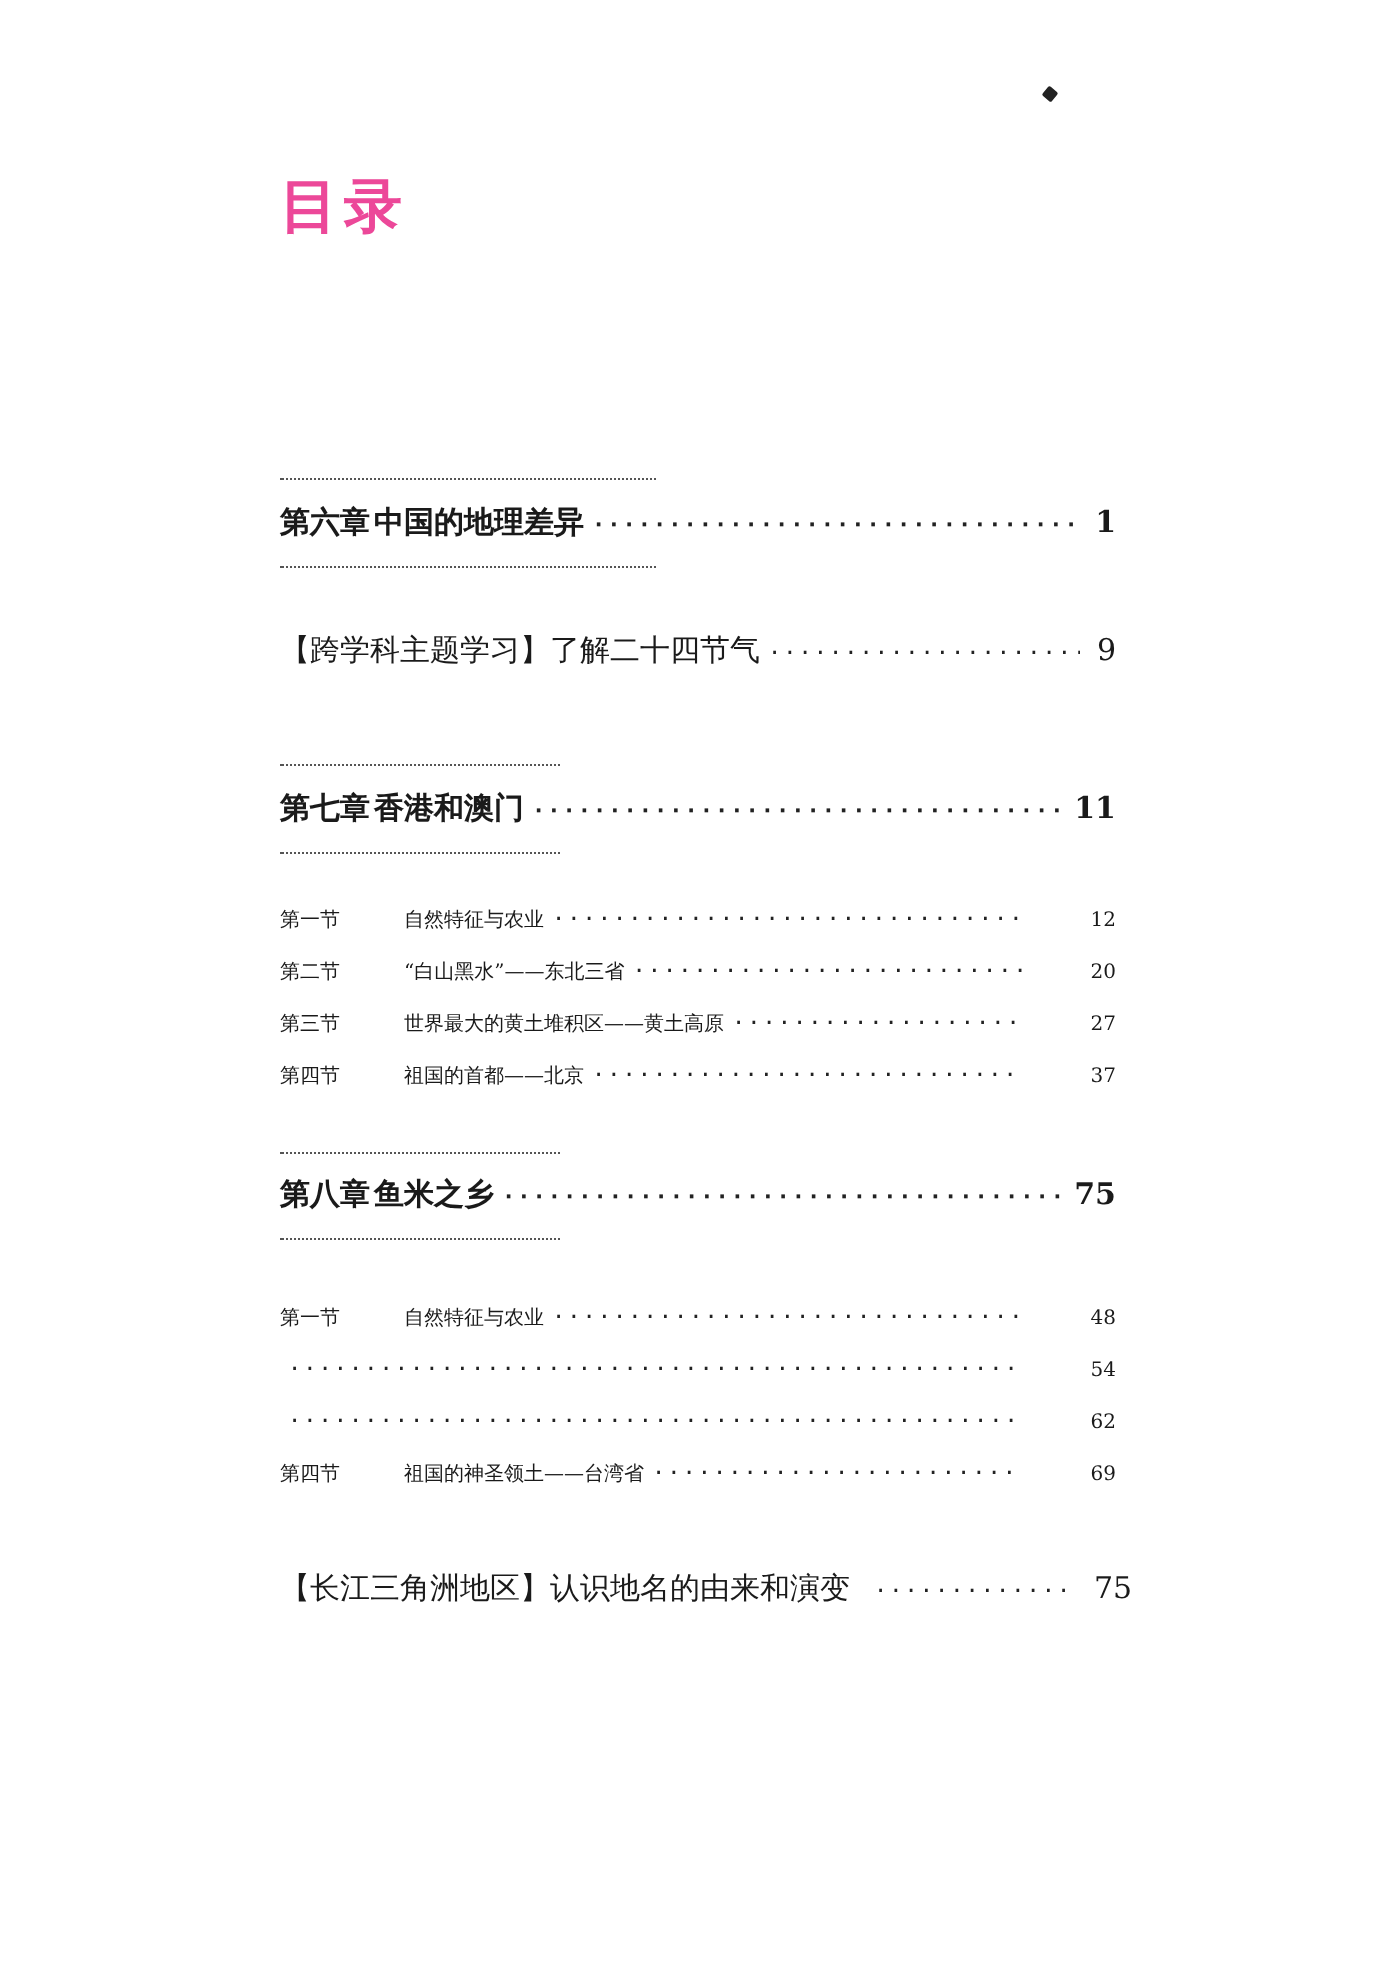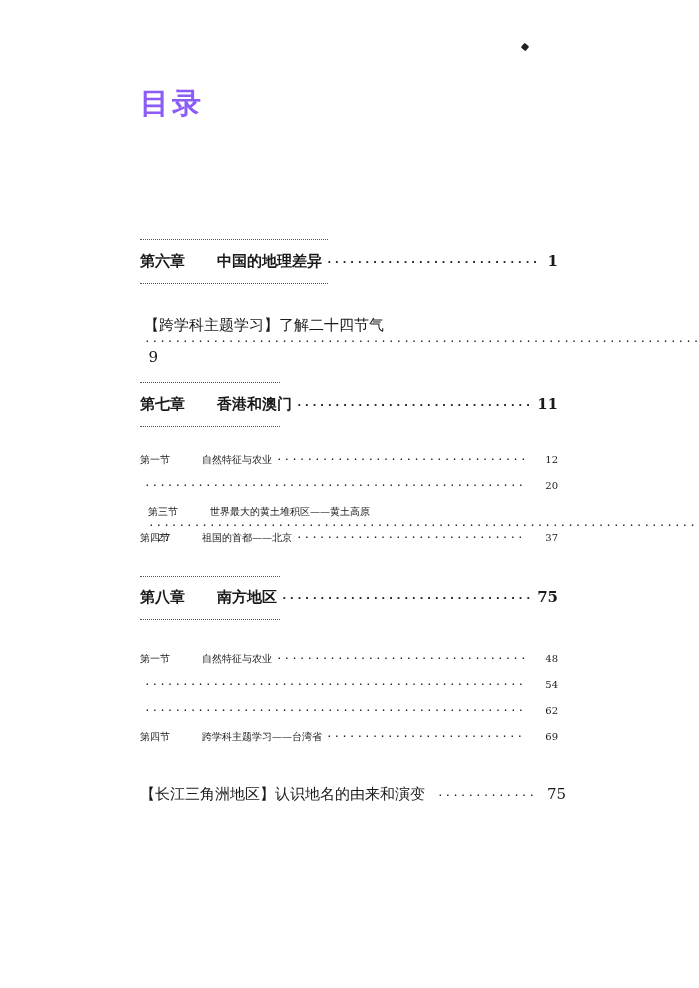--- a/index.html
+++ b/index.html
@@ -1,109 +1,110 @@
 <!DOCTYPE html>
 <html><head>
   <meta charset="utf-8">
   <style>
     html, body { margin: 0; padding: 0; background: #ffffff; }
     body { width: 699px; height: 988px; position: relative; overflow: hidden;
            font-family: "DejaVu Serif", "Liberation Serif", serif; color: #1a1a1a; }
     .speck { position: absolute; left: 522px; top: 44px; width: 6px; height: 6px;
              background: #222; transform: rotate(40deg); border-radius: 1px; }
     .title { position: absolute; left: 140px; top: 84px; font-size: 29px; font-weight: bold;
-             letter-spacing: 3px; color: #8b5cf6; }
+             letter-spacing: 3px; color: #ec4899; }
     .row { position: absolute; left: 140px; width: 418px; display: flex; align-items: baseline;
            white-space: nowrap; }
     .row .label { flex: none; }
     .row .leader { flex: 1 1 auto; overflow: hidden; margin: 0 4px; color: #222;
                    letter-spacing: 1px; font-family: "DejaVu Sans Mono", monospace; font-size: 11px; }
     .row .leader::before { content: "··································································································································"; }
     .row .page { flex: none; text-align: right; min-width: 14px; }
     .chapter { font-size: 15px; font-weight: bold; top: 0; }
-    .chapter .num { margin-right: 32px; }
+    .chapter .num { margin-right: 2px; }
     .topic { font-size: 15px; }
     .topic .label { font-weight: normal; }
     .section { font-size: 10px; left: 140px; }
     .section .sec-num { display: inline-block; width: 62px; }
-    .section .page { min-width: 22px; margin-left: 8px; }
+    .section .page { min-width: 22px; margin-left: 21px; }
     .rule { position: absolute; left: 140px; height: 0; border-top: 1px dotted #555; }
   </style>
 </head>
 <body>
 
 <div class="speck"></div>
 
 <div class="title">目录</div>
 
 <div class="rule" style="top:239px;width:188px;"></div>
 <div class="row chapter" style="top:252px;">
   <span class="label"><span class="num">第六章</span><span>中国的地理差异</span></span>
   <span class="leader"></span>
   <span class="page">1</span>
 </div>
 <div class="rule" style="top:283px;width:188px;"></div>
 
-<div class="row topic" style="top:316px;flex-direction:column;">
+<div class="row topic" style="top:316px;">
   <span class="label">【跨学科主题学习】了解二十四节气</span>
   <span class="leader"></span>
   <span class="page">9</span>
 </div>
 
 <div class="rule" style="top:382px;width:140px;"></div>
 <div class="row chapter" style="top:395px;">
   <span class="label"><span class="num">第七章</span><span>香港和澳门</span></span>
   <span class="leader"></span>
   <span class="page">11</span>
 </div>
 <div class="rule" style="top:426px;width:140px;"></div>
 
 <div class="row section" style="top:453px;">
   <span class="label"><span class="sec-num">第一节</span><span>自然特征与农业</span></span>
   <span class="leader"></span>
   <span class="page">12</span>
 </div>
 <div class="row section" style="top:479px;">
+  <span class="label"><span class="sec-num">第二节</span><span>“白山黑水”——东北三省</span></span>
   <span class="leader"></span>
   <span class="page">20</span>
 </div>
-<div class="row section" style="top:505px;flex-direction:column;">
+<div class="row section" style="top:505px;">
   <span class="label"><span class="sec-num">第三节</span><span>世界最大的黄土堆积区——黄土高原</span></span>
   <span class="leader"></span>
   <span class="page">27</span>
 </div>
 <div class="row section" style="top:531px;">
   <span class="label"><span class="sec-num">第四节</span><span>祖国的首都——北京</span></span>
   <span class="leader"></span>
   <span class="page">37</span>
 </div>
 
 <div class="rule" style="top:576px;width:140px;"></div>
 <div class="row chapter" style="top:588px;">
-  <span class="label"><span class="num">第八章</span><span>南方地区</span></span>
+  <span class="label"><span class="num">第八章</span><span>鱼米之乡</span></span>
   <span class="leader"></span>
   <span class="page">75</span>
 </div>
 <div class="rule" style="top:619px;width:140px;"></div>
 
 <div class="row section" style="top:652px;">
   <span class="label"><span class="sec-num">第一节</span><span>自然特征与农业</span></span>
   <span class="leader"></span>
   <span class="page">48</span>
 </div>
 <div class="row section" style="top:678px;">
   <span class="leader"></span>
   <span class="page">54</span>
 </div>
 <div class="row section" style="top:704px;">
   <span class="leader"></span>
   <span class="page">62</span>
 </div>
 <div class="row section" style="top:730px;">
-  <span class="label"><span class="sec-num">第四节</span><span>跨学科主题学习——台湾省</span></span>
+  <span class="label"><span class="sec-num">第四节</span><span>祖国的神圣领土——台湾省</span></span>
   <span class="leader"></span>
   <span class="page">69</span>
 </div>
 
 <div class="row topic" style="top:785px;">
   <span class="label">【长江三角洲地区】认识地名的由来和演变</span>
   <span class="leader" style="flex:0 0 96px;margin-left:12px;margin-right:14px;"></span>
   <span class="page">75</span>
 </div>
 

